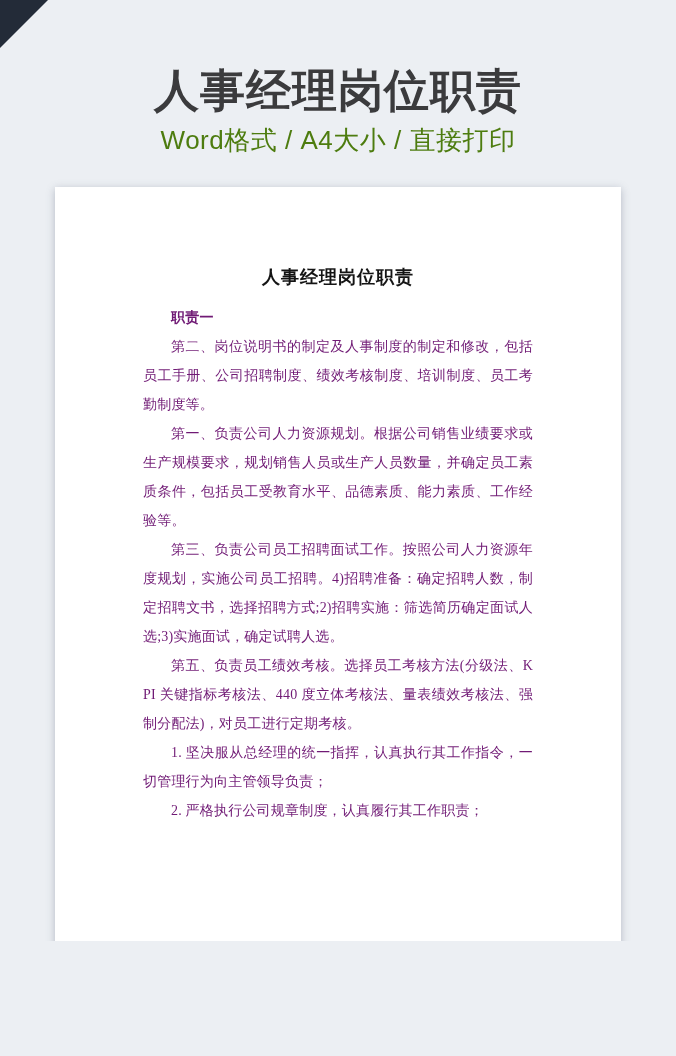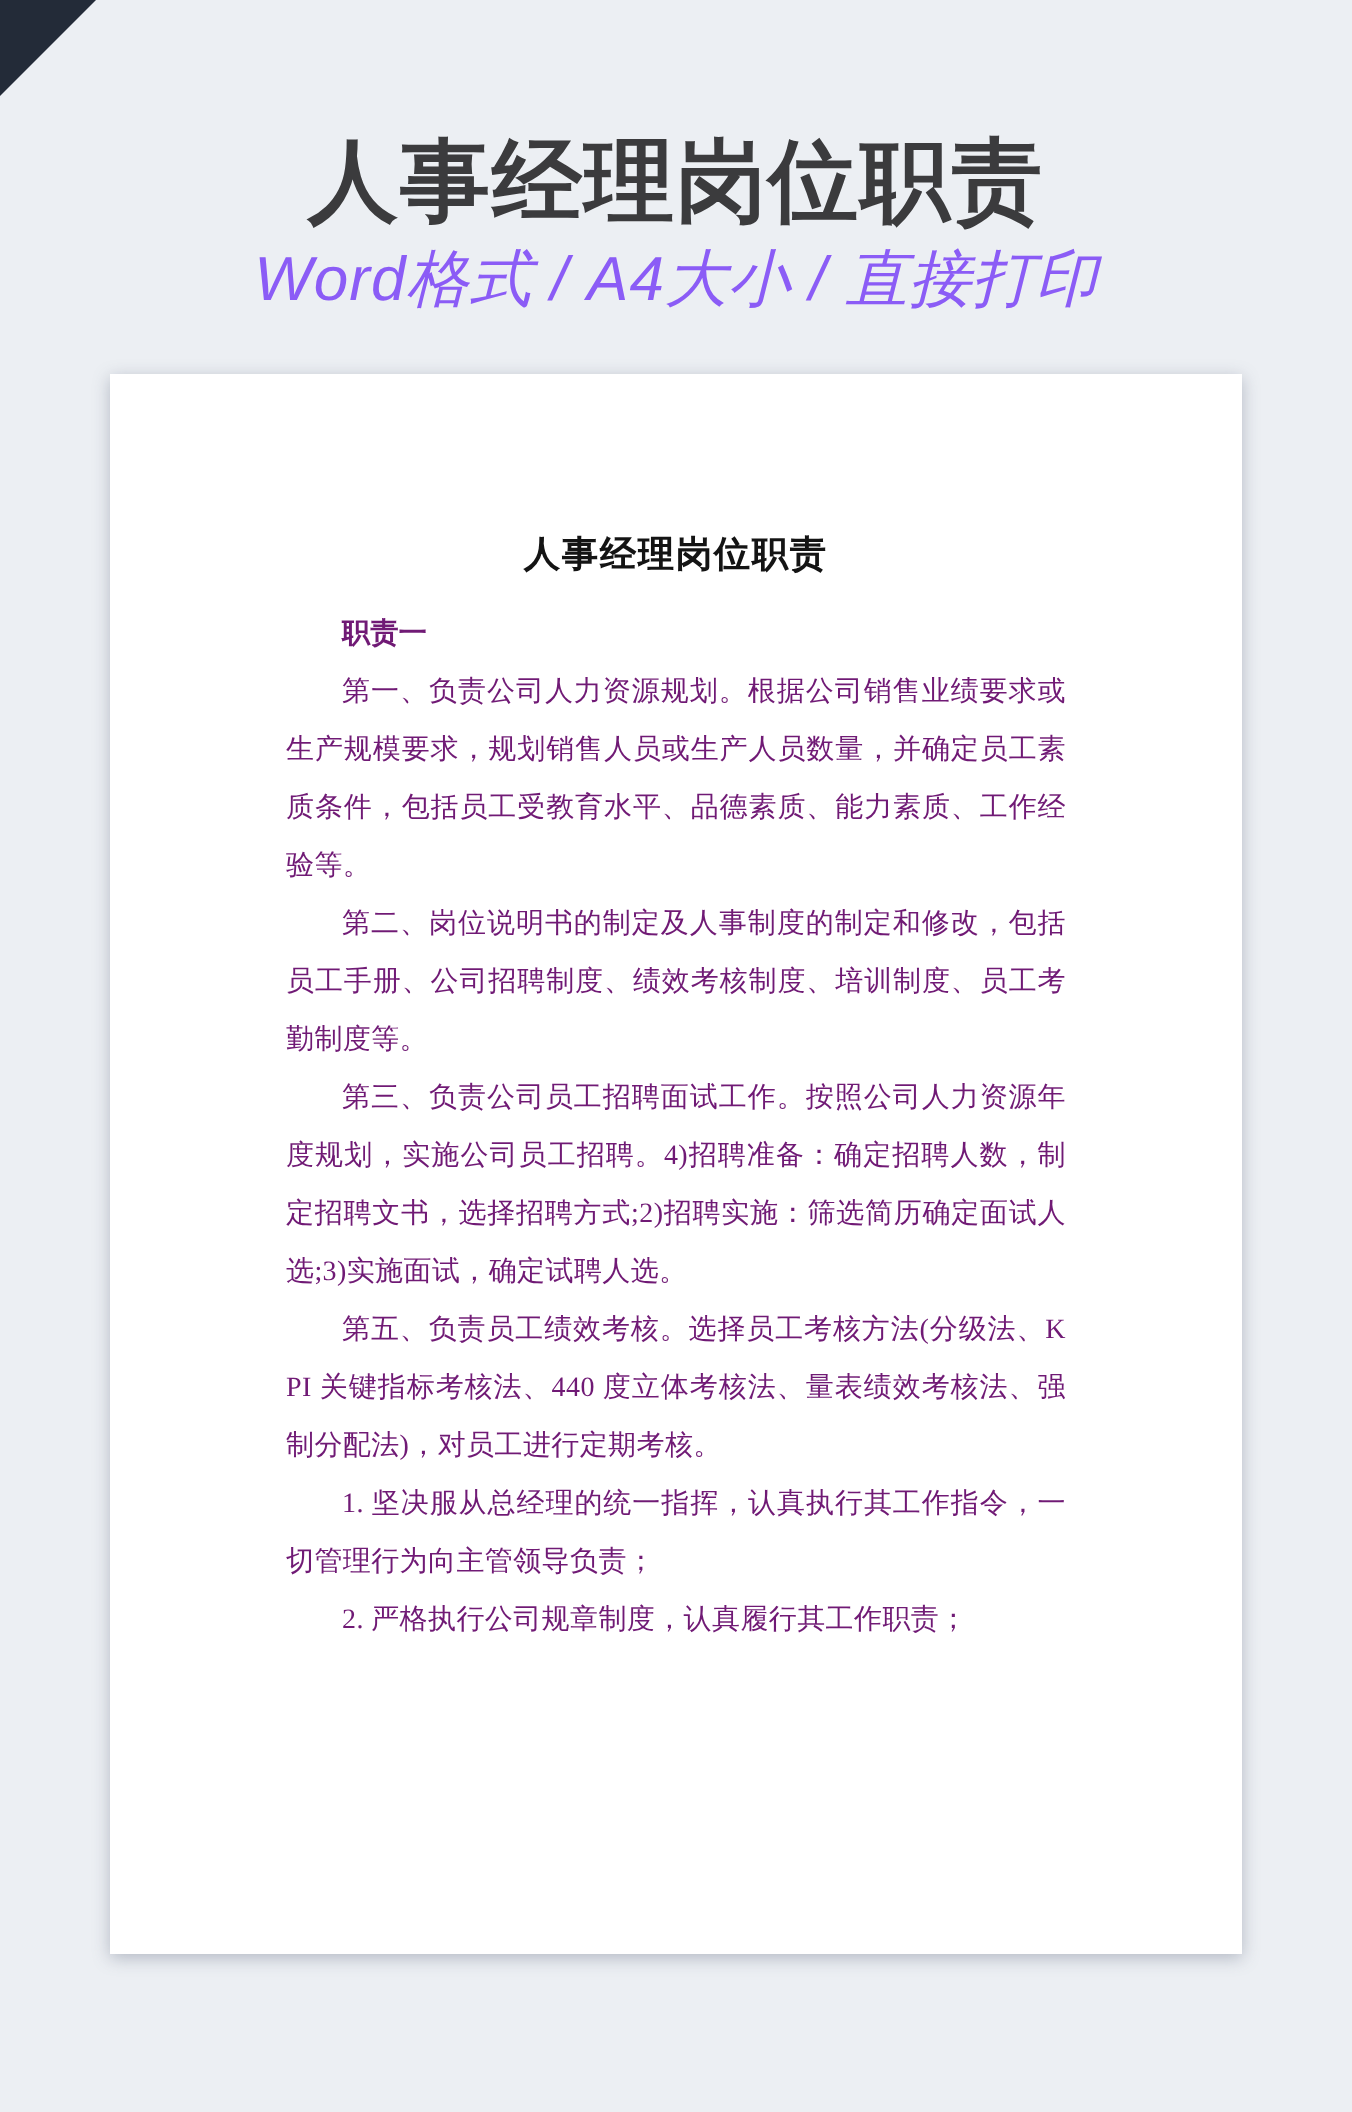--- a/index.html
+++ b/index.html
@@ -2,21 +2,21 @@
 <html><head>
 <meta charset="utf-8">
 <style>
   * { box-sizing: border-box; }
   html, body { margin: 0; padding: 0; }
   body { background: #eceff3; }
 
   .canvas {
     position: relative;
     width: 676px;
-    height: 1056px;
+    height: 941px;
     background: #eceff3;
     overflow: hidden;
     font-family: "Liberation Sans", sans-serif;
   }
 
   
   .corner-fold {
     position: absolute;
     top: 0; left: 0;
     width: 0; height: 0;
@@ -28,26 +28,25 @@
   .banner-title {
     margin: 64px 0 0;
     font-size: 45px;
     line-height: 54px;
     font-weight: 700;
     color: #3b3b3d;
     letter-spacing: 1px;
   }
   .banner-subtitle {
     margin: 6px 0 0;
-    font-size: 31px;
+    font-size: 26px;
     line-height: 32px;
     font-weight: 400;
-    color: #8b5cf6;
+    color: #4d7c0f;
     letter-spacing: 0.5px;
-    font-style: italic;
   }
 
   .page {
     position: absolute;
     left: 55px;
     top: 187px;
     width: 566px;
     height: 790px;
     background: #ffffff;
     box-shadow: 0 2px 8px rgba(110, 120, 140, 0.45);
@@ -86,21 +85,21 @@
 
   <div class="banner">
     <h1 class="banner-title">人事经理岗位职责</h1>
     <p class="banner-subtitle">Word格式 / A4大小 / 直接打印</p>
   </div>
 
   <div class="page">
     <h2 class="doc-title">人事经理岗位职责</h2>
 
     <p class="para heading">职责一</p>
+    <p class="para">第二、岗位说明书的制定及人事制度的制定和修改，包括员工手册、公司招聘制度、绩效考核制度、培训制度、员工考勤制度等。</p>
     <p class="para">第一、负责公司人力资源规划。根据公司销售业绩要求或生产规模要求，规划销售人员或生产人员数量，并确定员工素质条件，包括员工受教育水平、品德素质、能力素质、工作经验等。</p>
-    <p class="para">第二、岗位说明书的制定及人事制度的制定和修改，包括员工手册、公司招聘制度、绩效考核制度、培训制度、员工考勤制度等。</p>
     <p class="para">第三、负责公司员工招聘面试工作。按照公司人力资源年度规划，实施公司员工招聘。4)招聘准备：确定招聘人数，制定招聘文书，选择招聘方式;2)招聘实施：筛选简历确定面试人选;3)实施面试，确定试聘人选。</p>
     <p class="para">第五、负责员工绩效考核。选择员工考核方法(分级法、KPI 关键指标考核法、440 度立体考核法、量表绩效考核法、强制分配法)，对员工进行定期考核。</p>
     <p class="para">1. 坚决服从总经理的统一指挥，认真执行其工作指令，一切管理行为向主管领导负责；</p>
     <p class="para">2. 严格执行公司规章制度，认真履行其工作职责；</p>
   </div>
 
 </div>
 
 </body></html>

